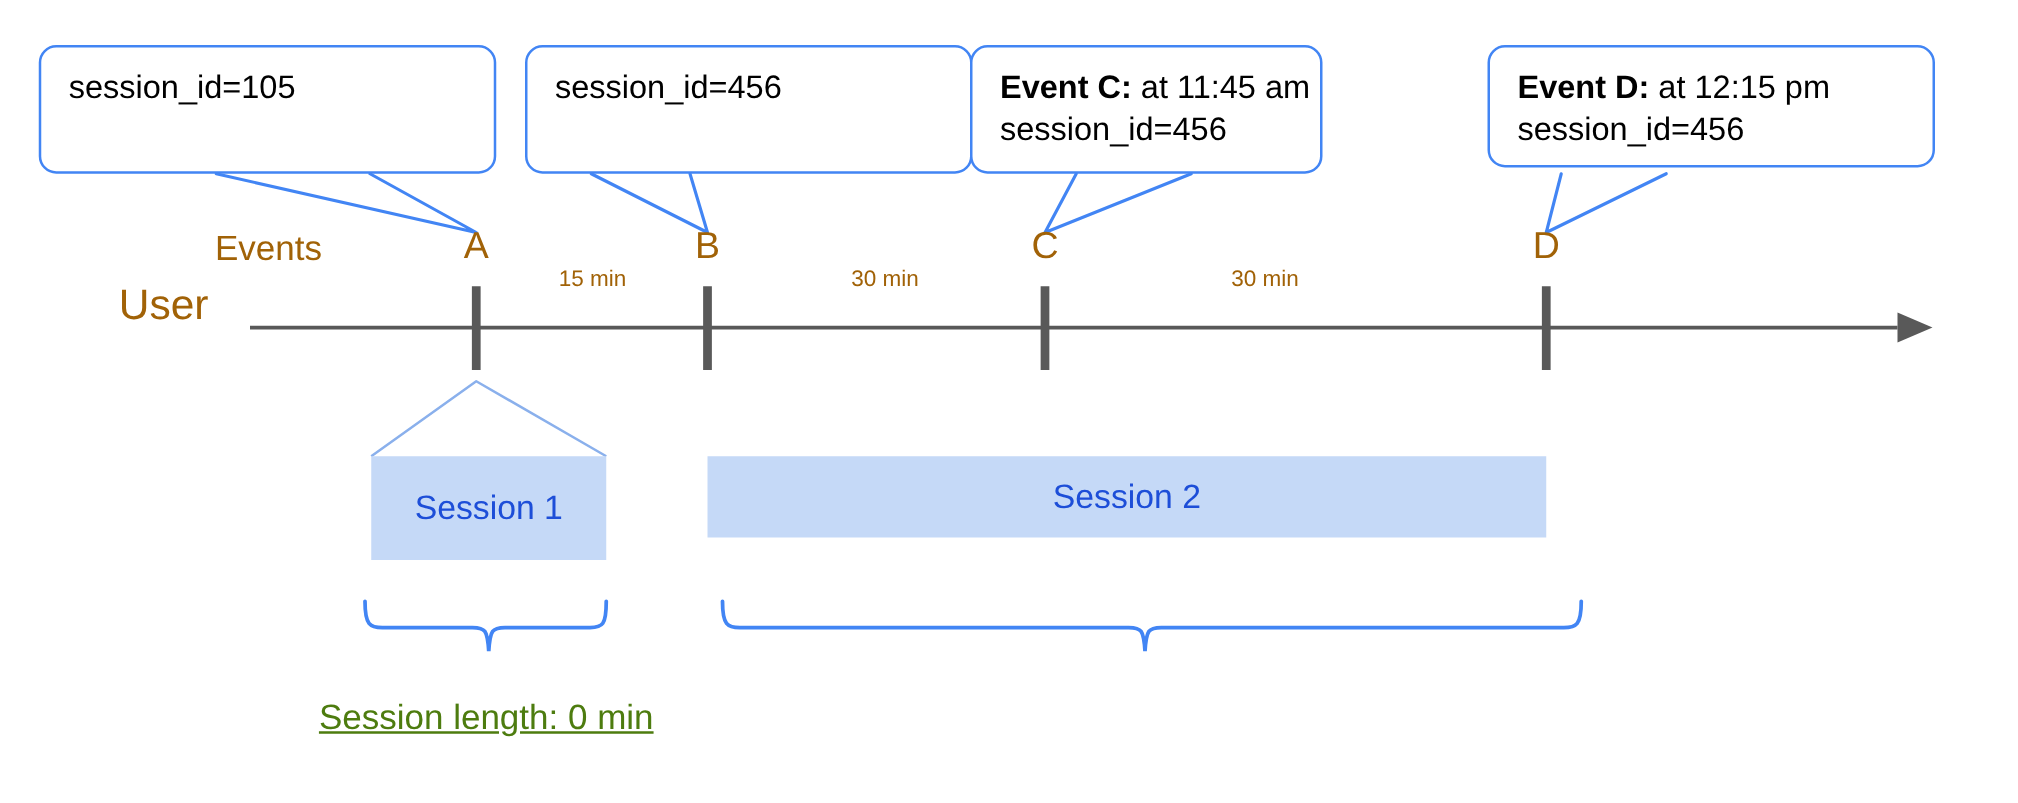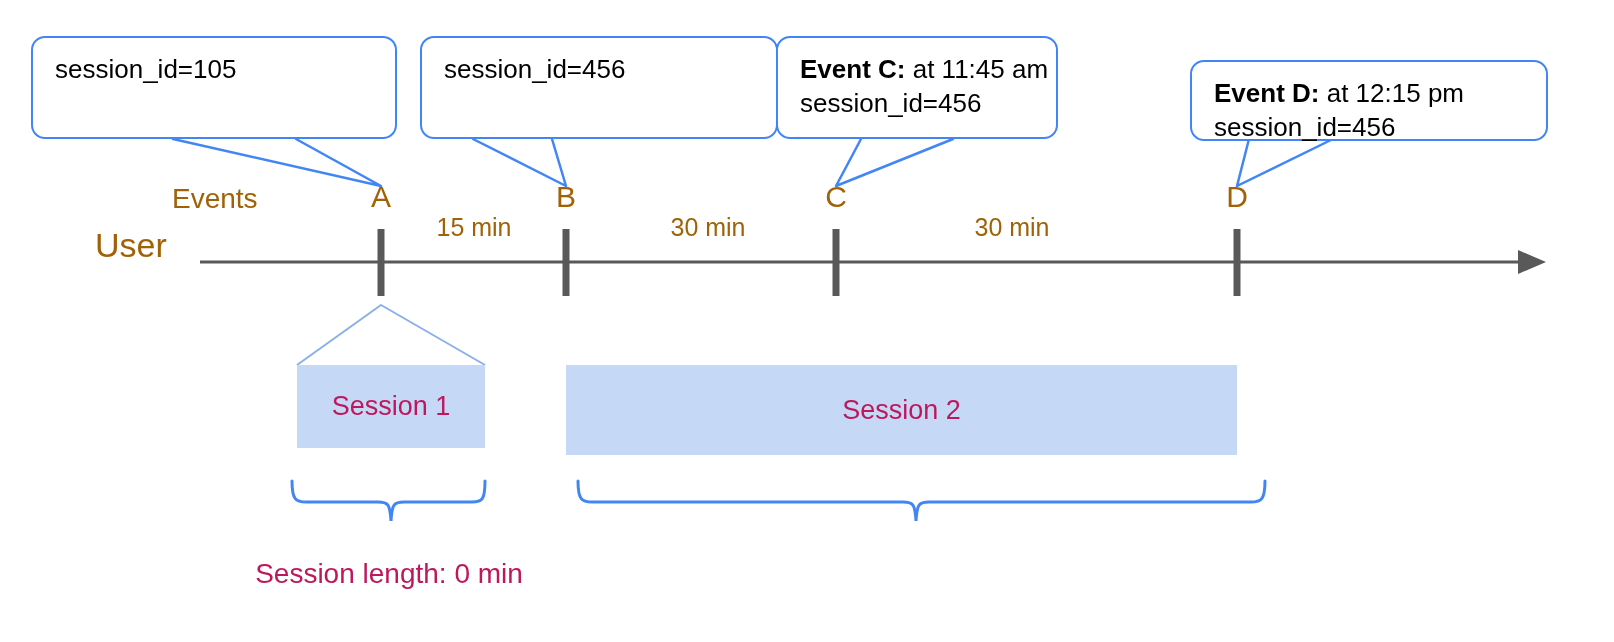--- a/index.html
+++ b/index.html
@@ -42,41 +42,42 @@
   
   .axis-label {
     position: absolute;
     color: #a16207;
     white-space: nowrap;
     z-index: 2;
   }
   .lbl-user   { font-size: 34px; }
   .lbl-events { font-size: 28px; }
   .lbl-marker { font-size: 30px; }
-  .lbl-gap    { font-size: 25px; }
+  .lbl-gap    { font-size: 18px; }
 
   
   .session-bar {
     position: absolute;
     background: #c5d9f7;
     display: flex;
     align-items: center;
     justify-content: center;
-    color: #be185d;
+    color: #1d4ed8;
     font-size: 27px;
     z-index: 2;
   }
 
   
   .session-length {
     position: absolute;
     font-size: 28px;
-    color: #be185d;
+    color: #4d7c0f;
     white-space: nowrap;
     z-index: 2;
+    text-decoration: underline;
   }
 </style>
 </head>
 <body>
 
 <div id="stage">
 
   <svg id="svg-layer" viewBox="0 0 1614 642" xmlns="http://www.w3.org/2000/svg">
 
     <g>
@@ -118,21 +119,21 @@
 
   <div class="callout" style="left:420px; top:36px; width:358px; height:103px;">
     <span class="line">session_id=456</span>
   </div>
 
   <div class="callout" style="left:776px; top:36px; width:282px; height:103px;">
     <span class="line"><b>Event C:</b><span> at 11:45 am</span></span>
     <span class="line">session_id=456</span>
   </div>
 
-  <div class="callout" style="left:1190px; top:36px; width:358px; height:81px;margin-top:24px;">
+  <div class="callout" style="left:1190px; top:36px; width:358px; height:98px;">
     <span class="line"><b>Event D:</b><span> at 12:15 pm</span></span>
     <span class="line">session_id=456</span>
   </div>
 
   <div class="axis-label lbl-user" style="left:95px; top:245px; transform:translateY(-50%);">User</div>
 
   <div class="axis-label lbl-events" style="left:172px; top:183px;">Events</div>
 
   <div class="axis-label lbl-marker" style="left:381px; top:180px; transform:translateX(-50%);">A</div>
   <div class="axis-label lbl-marker" style="left:566px; top:180px; transform:translateX(-50%);">B</div>
@@ -140,20 +141,20 @@
   <div class="axis-label lbl-marker" style="left:1237px; top:180px; transform:translateX(-50%);">D</div>
 
   <div class="axis-label lbl-gap" style="left:474px; top:213px; transform:translateX(-50%);">15 min</div>
   <div class="axis-label lbl-gap" style="left:708px; top:213px; transform:translateX(-50%);">30 min</div>
   <div class="axis-label lbl-gap" style="left:1012px; top:213px; transform:translateX(-50%);">30 min</div>
 
   <div class="session-bar" style="left:297px; top:365px; width:188px; height:83px;">
     <span>Session 1</span>
   </div>
 
-  <div class="session-bar" style="left:566px; top:365px; width:671px; height:90px;">
+  <div class="session-bar" style="left:566px; top:365px; width:671px; height:65px;">
     <span>Session 2</span>
   </div>
 
   <div class="session-length" style="left:389px; top:558px; transform:translateX(-50%);">Session length: 0 min</div>
 
 
 </div>
 
 </body></html>

